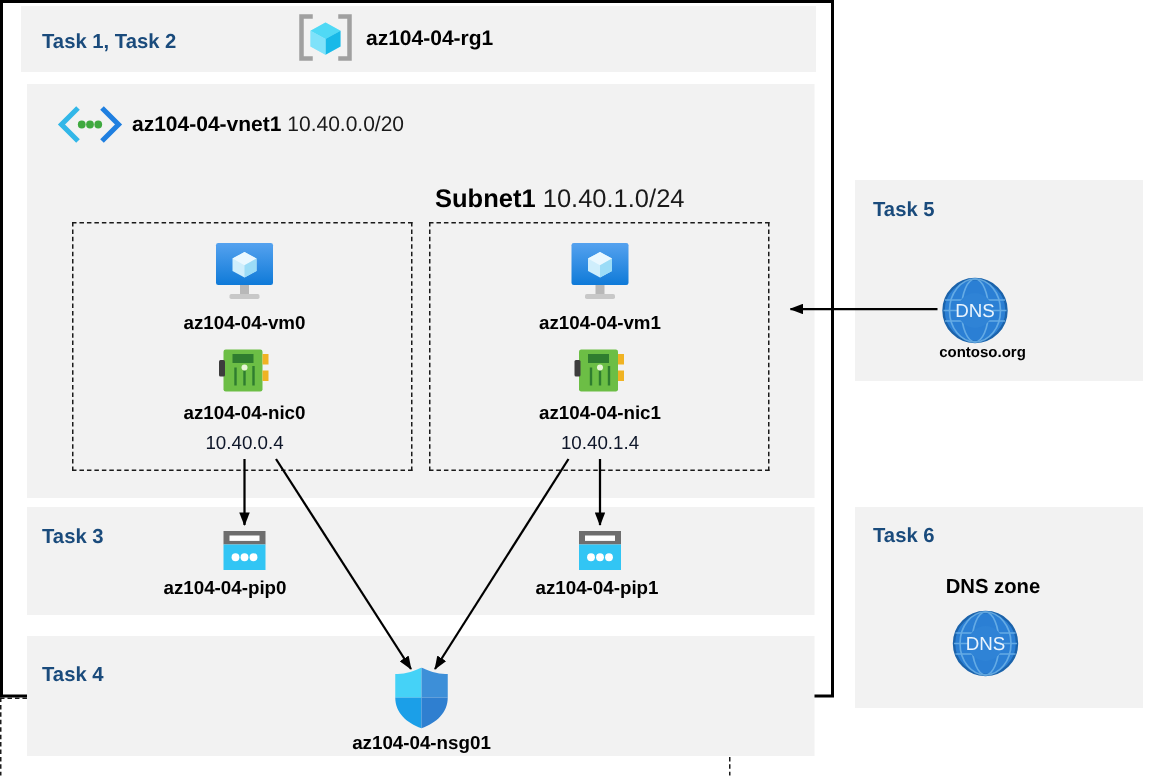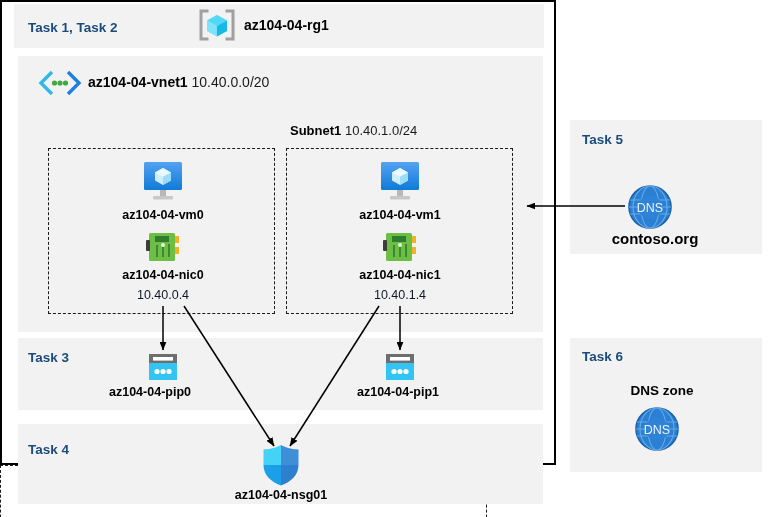--- a/index.html
+++ b/index.html
@@ -169,21 +169,21 @@
     </svg>
   </div>
   <div class="res-title" style="left:88px; top:74px;">
     <b>az104-04-vnet1</b><span>&nbsp;</span><span class="cidr">10.40.0.0/20</span>
   </div>
 
   <div class="subnet-outer"></div>
   <div class="subnet-inner subnet-inner-0"></div>
   <div class="subnet-inner subnet-inner-1"></div>
 
-  <div class="res-title" style="left:290px; top:123px; font-size:13px;">
+  <div class="res-title" style="left:290px; top:123px; font-size:17px;">
     <b>Subnet1</b><span>&nbsp;</span><span class="cidr">10.40.1.0/24</span>
   </div>
 
   <div class="icon icon-center" style="left:163px; top:160px;">
     <svg width="52" height="44" viewBox="0 0 52 44">
       <defs>
         <linearGradient id="vmg0" x1="0" y1="0" x2="0" y2="1">
           <stop offset="0" stop-color="#55a2ef"></stop>
           <stop offset="1" stop-color="#0f7ad8"></stop>
         </linearGradient>
@@ -314,21 +314,21 @@
         <ellipse cx="23" cy="23" rx="9" ry="21"></ellipse>
         <ellipse cx="23" cy="23" rx="17" ry="21"></ellipse>
         <path d="M3 16 L43 16"></path>
         <path d="M3 30 L43 30"></path>
         <path d="M2 23 L44 23"></path>
       </g>
       <circle cx="23" cy="23" r="11.6" fill="#2f83d6"></circle>
       <text x="23" y="27.6" text-anchor="middle" fill="#eaf4fd" font-family="Liberation Sans, sans-serif" font-size="12.5">DNS</text>
     </svg>
   </div>
-  <div class="node-label" style="left:655px; top:230px; font-size:15px;">contoso.org</div>
+  <div class="node-label" style="left:655px; top:230px; font-size:10px;">contoso.org</div>
 
   <div class="panel task6-panel"></div>
   <div class="task-label" style="left:582px; top:349px;">Task 6</div>
   <div class="panel-heading" style="left:662px; top:383px;">DNS zone</div>
 
   <div class="icon icon-center" style="left:657px; top:406px;">
     <svg width="46" height="46" viewBox="0 0 46 46">
       <circle cx="23" cy="23" r="21" fill="#2b7fd4"></circle>
       <circle cx="23" cy="23" r="21" fill="none" stroke="#1b63ab" stroke-width="1.6"></circle>
       <g stroke="#6fb3e8" stroke-width="1.1" fill="none" opacity="0.85">

